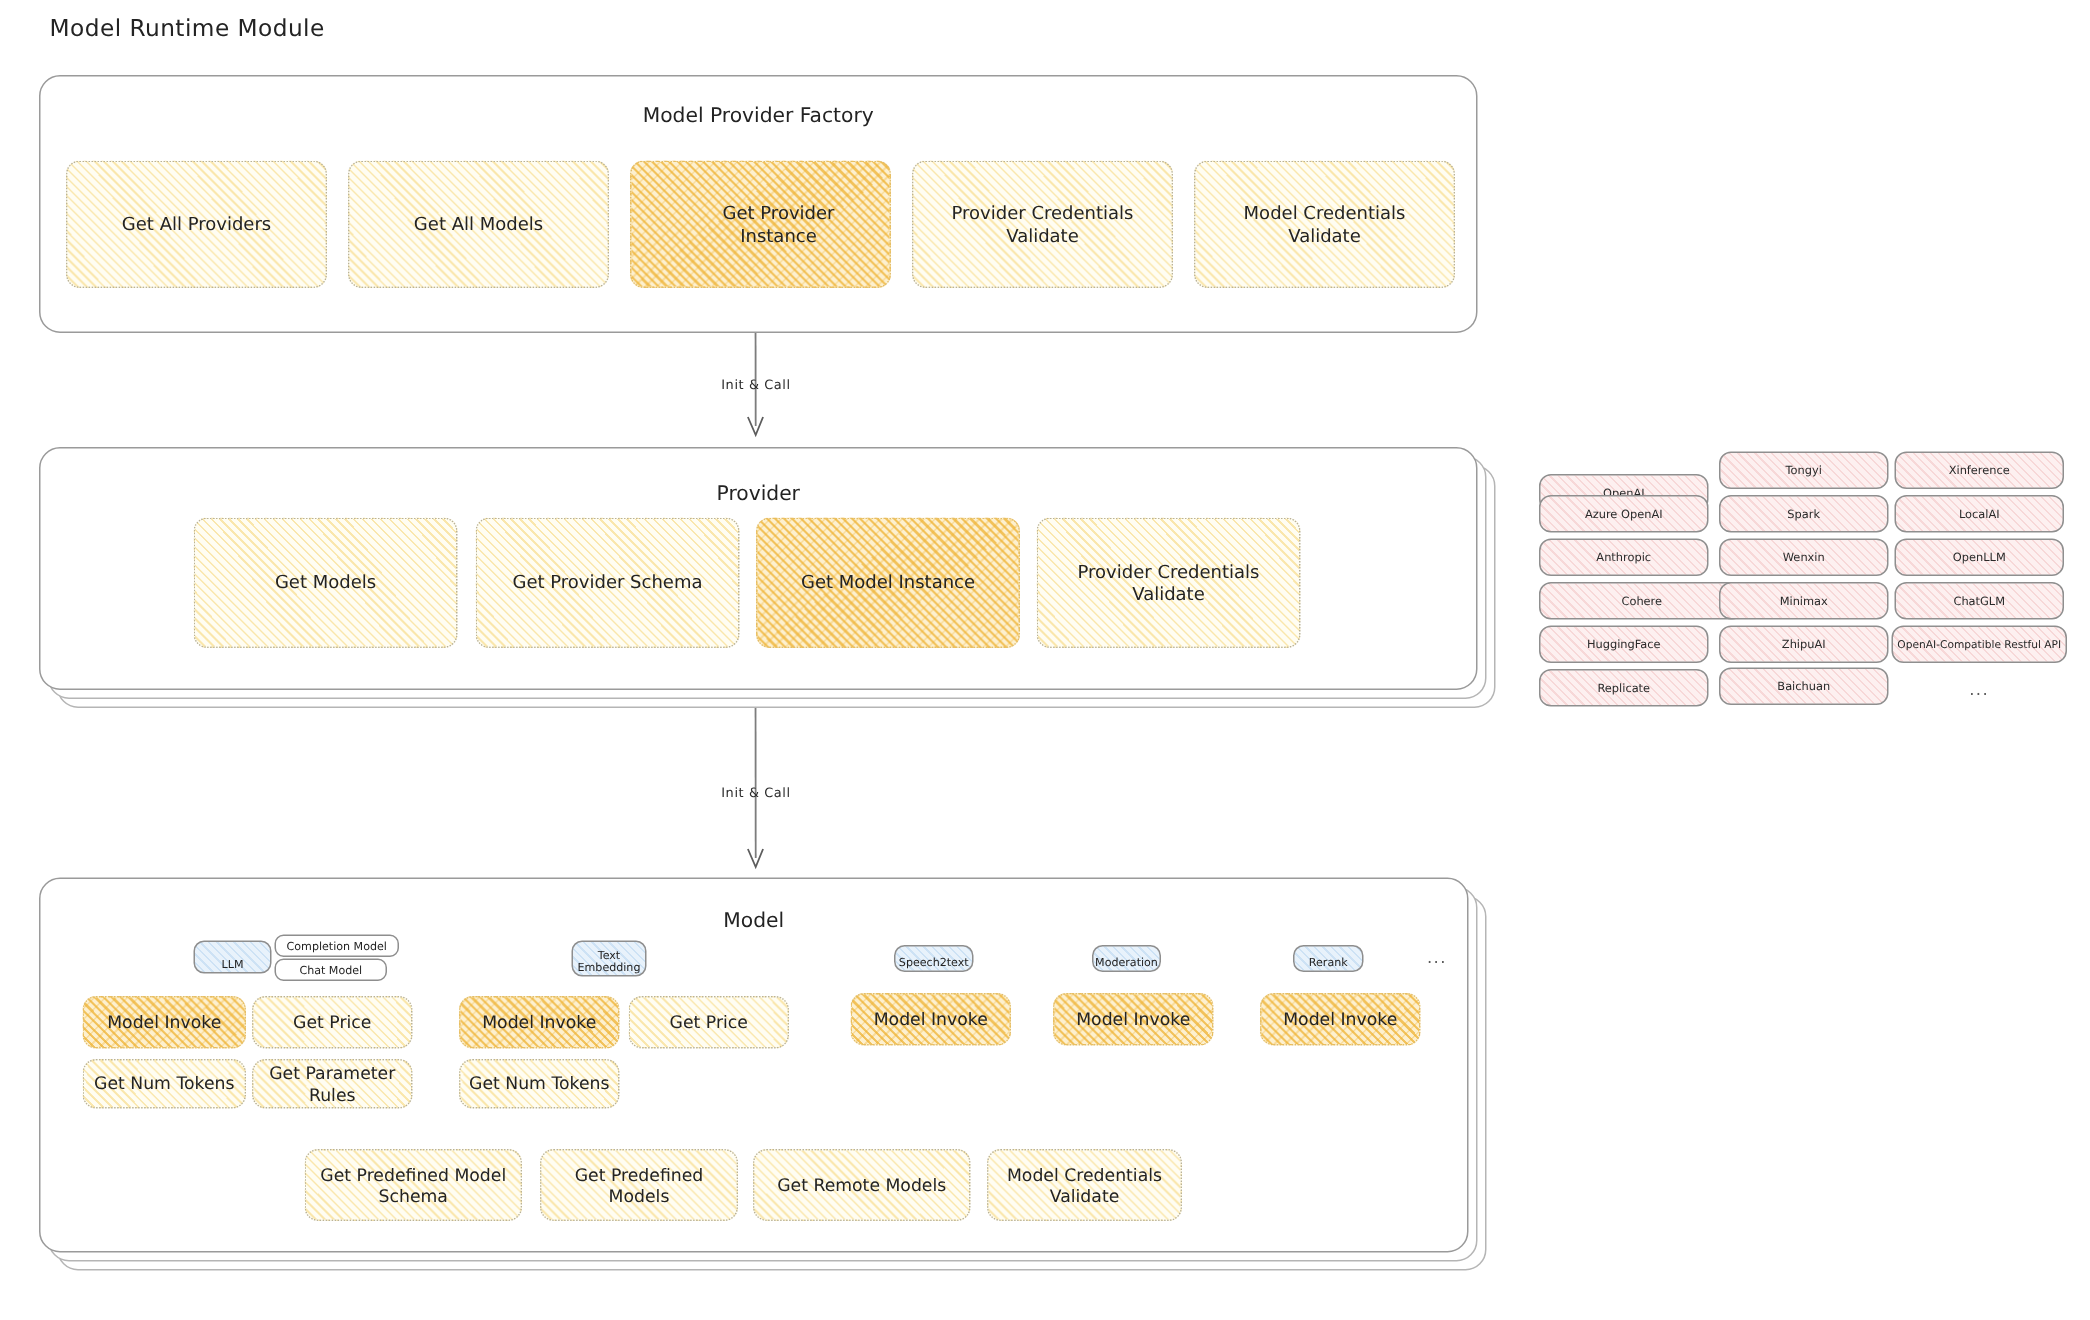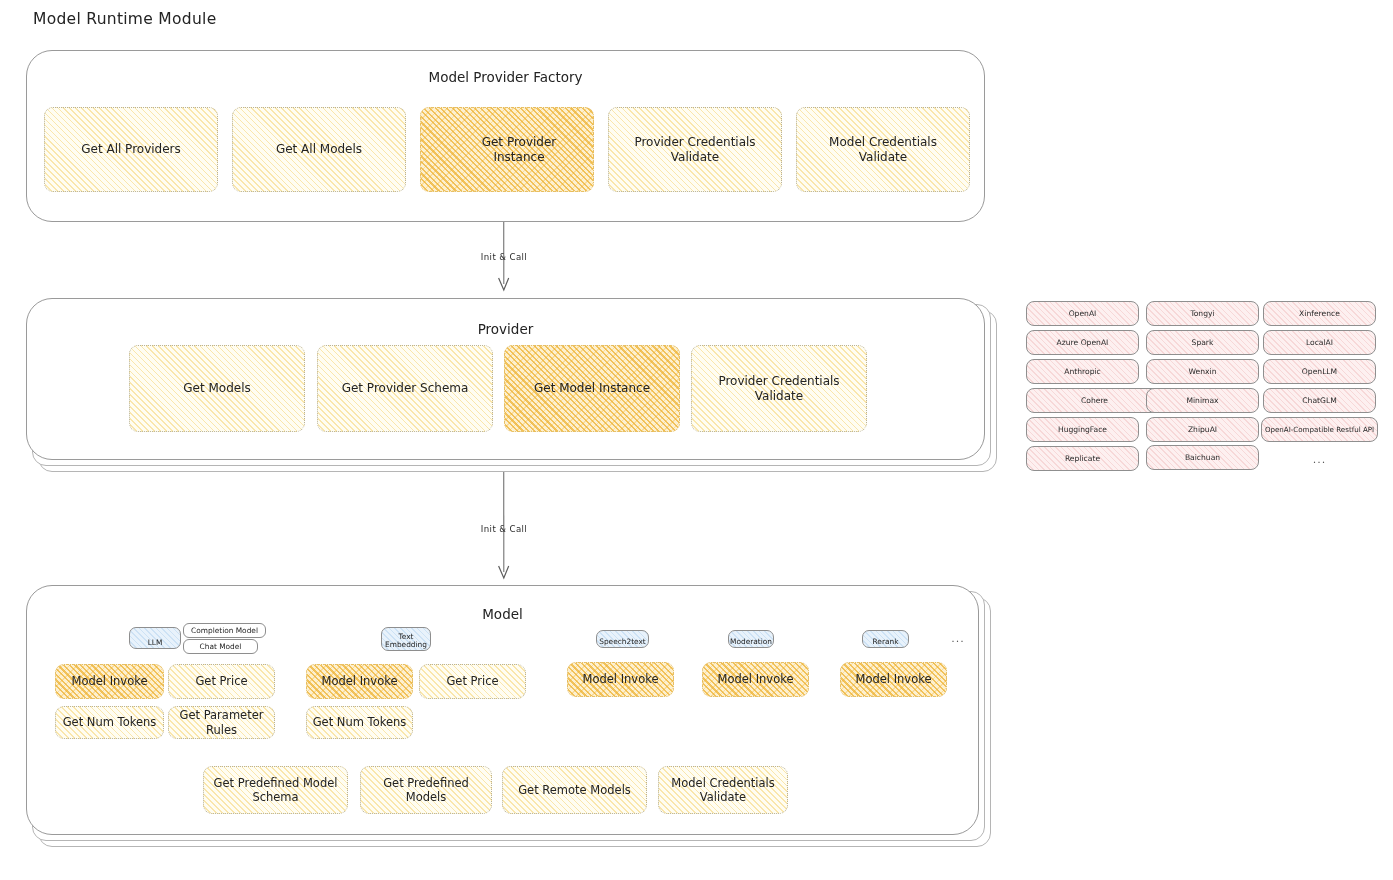--- a/index.html
+++ b/index.html
@@ -30,21 +30,21 @@
     top: 10px;
     font-size: 15.5px;
     letter-spacing: 0.3px;
     color: #232323;
   }
 
   
   .section {
     position: absolute;
     border: 1.3px solid #9a9a9a;
-    border-radius: 26px;
+    border-radius: 14px;
     background: #ffffff;
     box-sizing: border-box;
   }
   .section-shadow {
     position: absolute;
     border: 1.2px solid #b5b5b5;
     border-radius: 14px;
     background: #ffffff;
     box-sizing: border-box;
     z-index: 0;
@@ -214,21 +214,21 @@
     <span>Get Provider Schema</span>
   </div>
   <div class="hbox strong" style="left:504px; top:345px; width:176px; height:87px; font-size:12px; z-index:3;">
     <span>Get Model Instance</span>
   </div>
   <div class="hbox" style="left:691px; top:345px; width:176px; height:87px; font-size:12px; white-space:pre-line; z-index:3;">
     <span>Provider Credentials
 Validate</span>
   </div>
 
-  <div class="pill" style="left:1026px; top:301px; width:113px; height:25px;">
+  <div class="pill" style="left:1026px; top:316px; width:113px; height:25px;">
     <span>OpenAI</span>
   </div>
   <div class="pill" style="left:1026px; top:330px; width:113px; height:25px;">
     <span>Azure OpenAI</span>
   </div>
   <div class="pill" style="left:1026px; top:359px; width:113px; height:25px;">
     <span>Anthropic</span>
   </div>
   <div class="pill" style="left:1026px; top:388px; width:137px; height:25px;">
     <span>Cohere</span>

